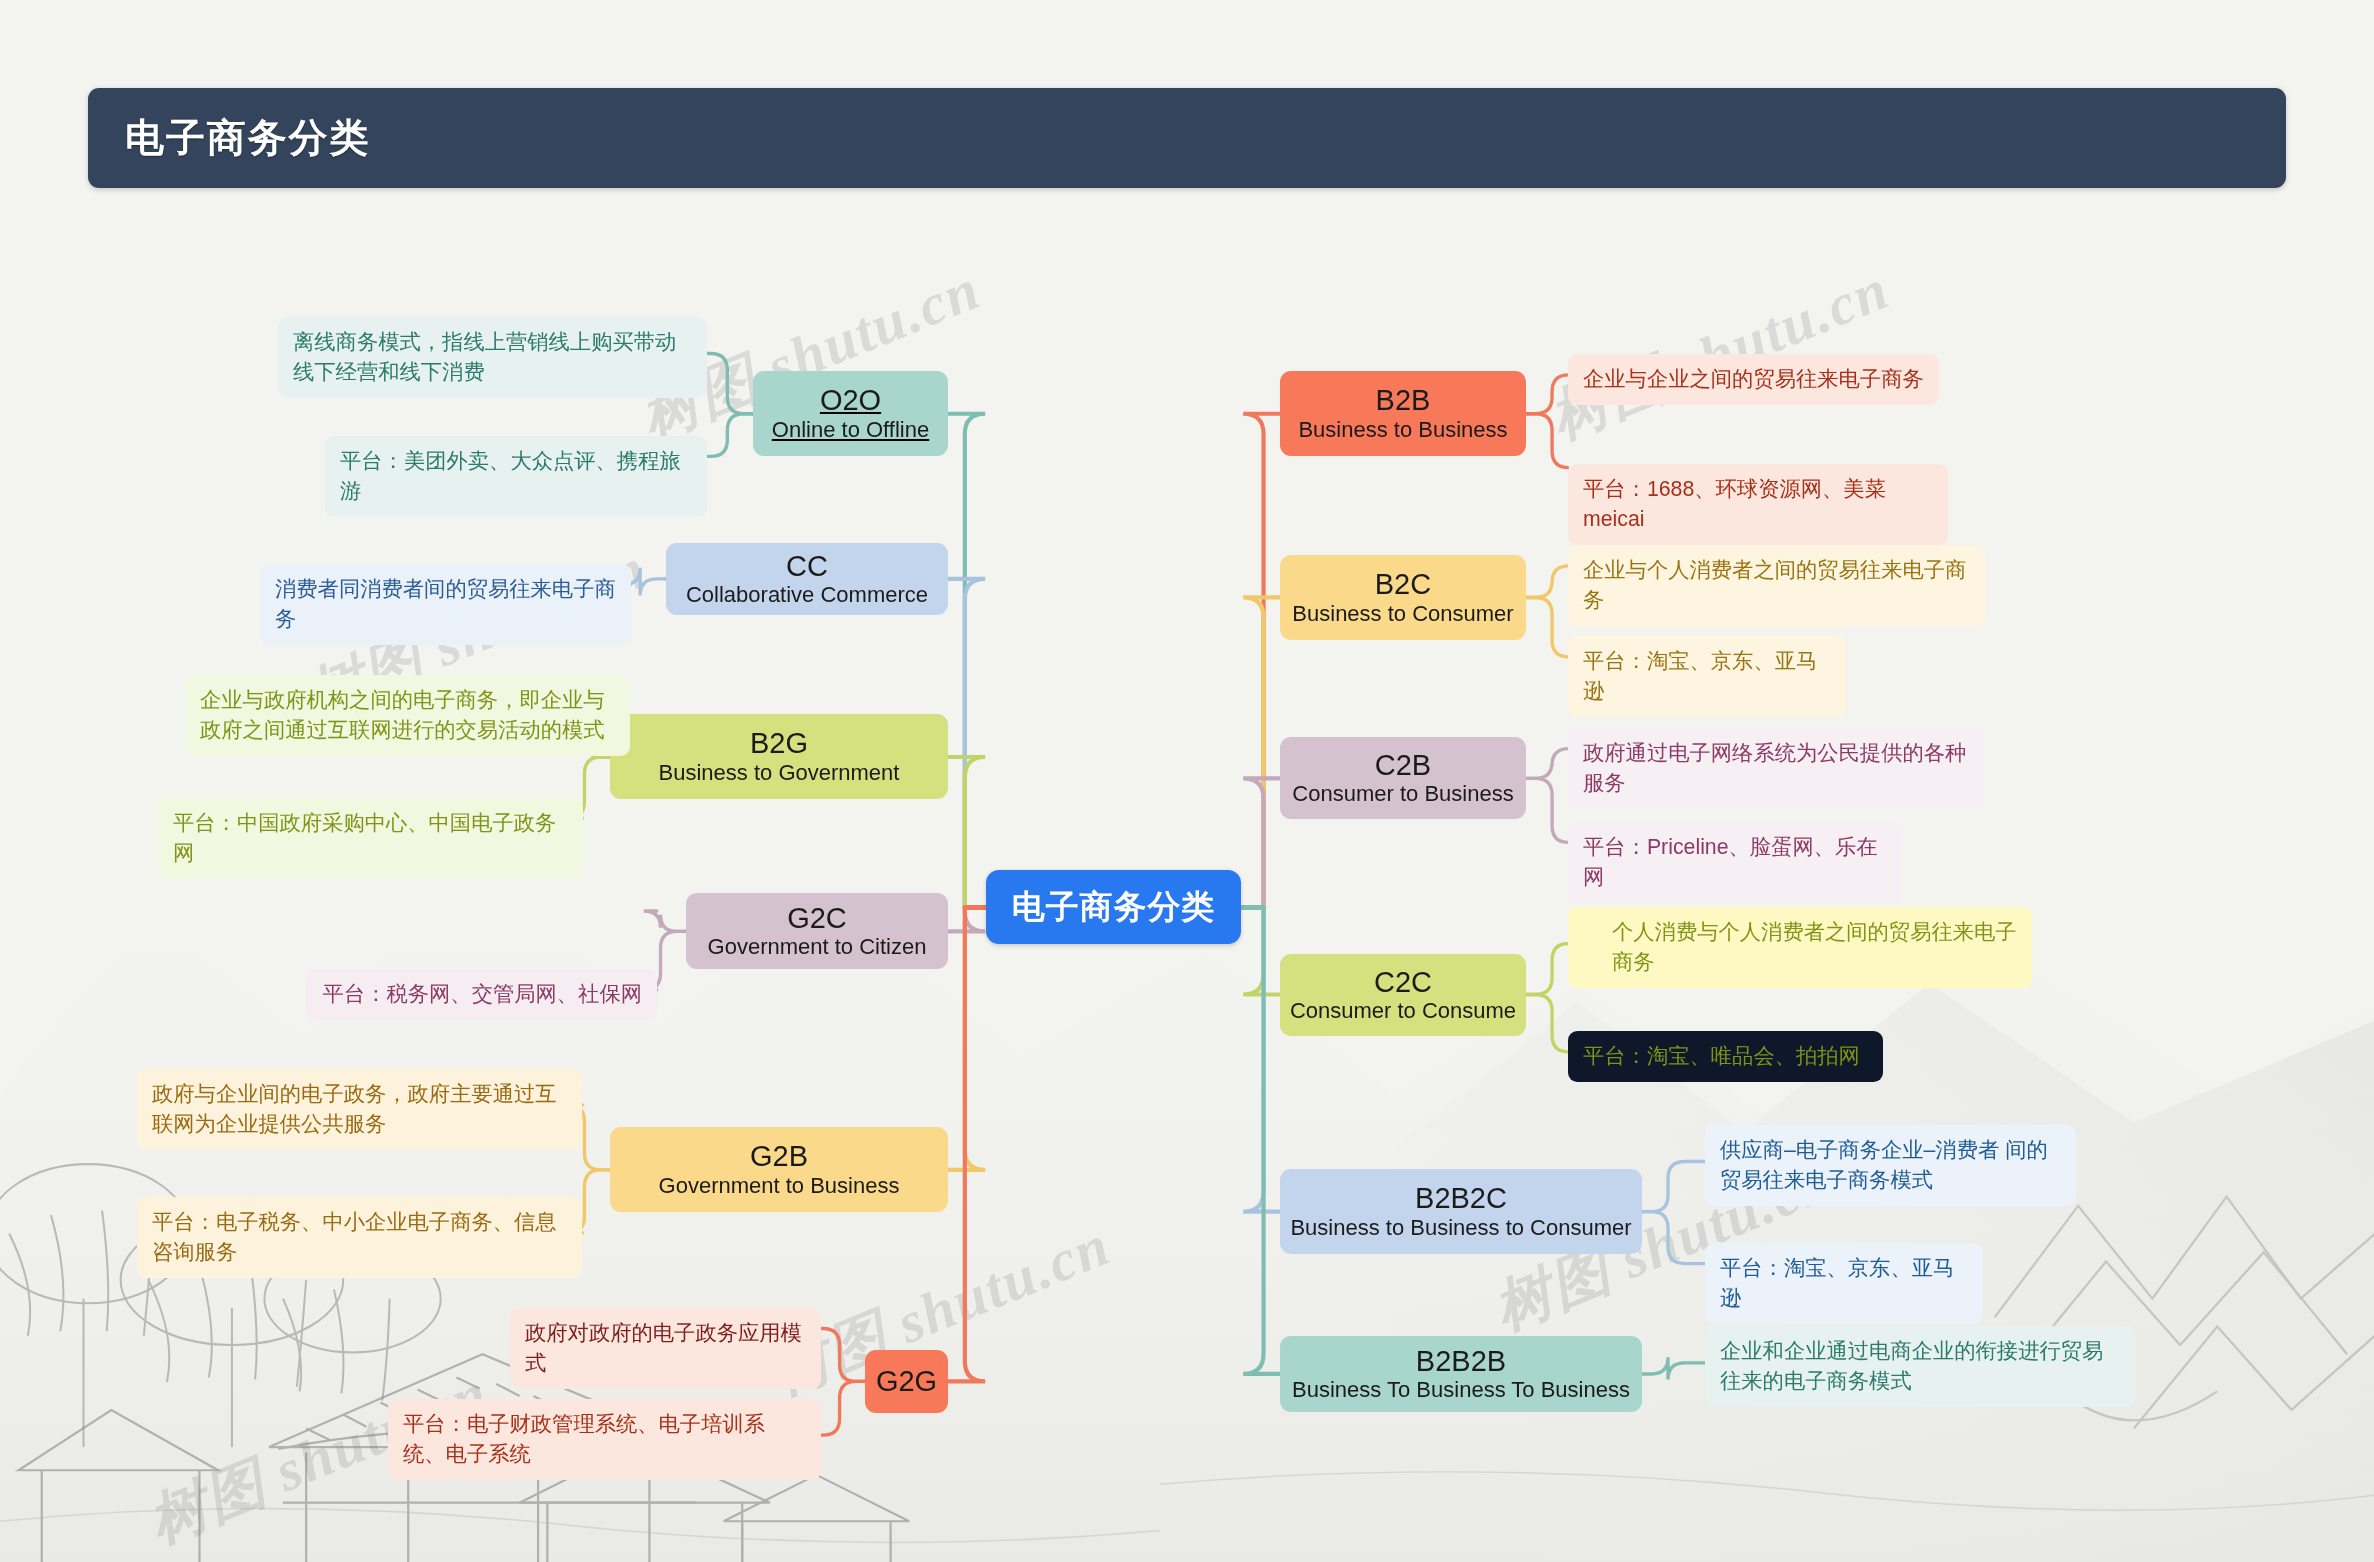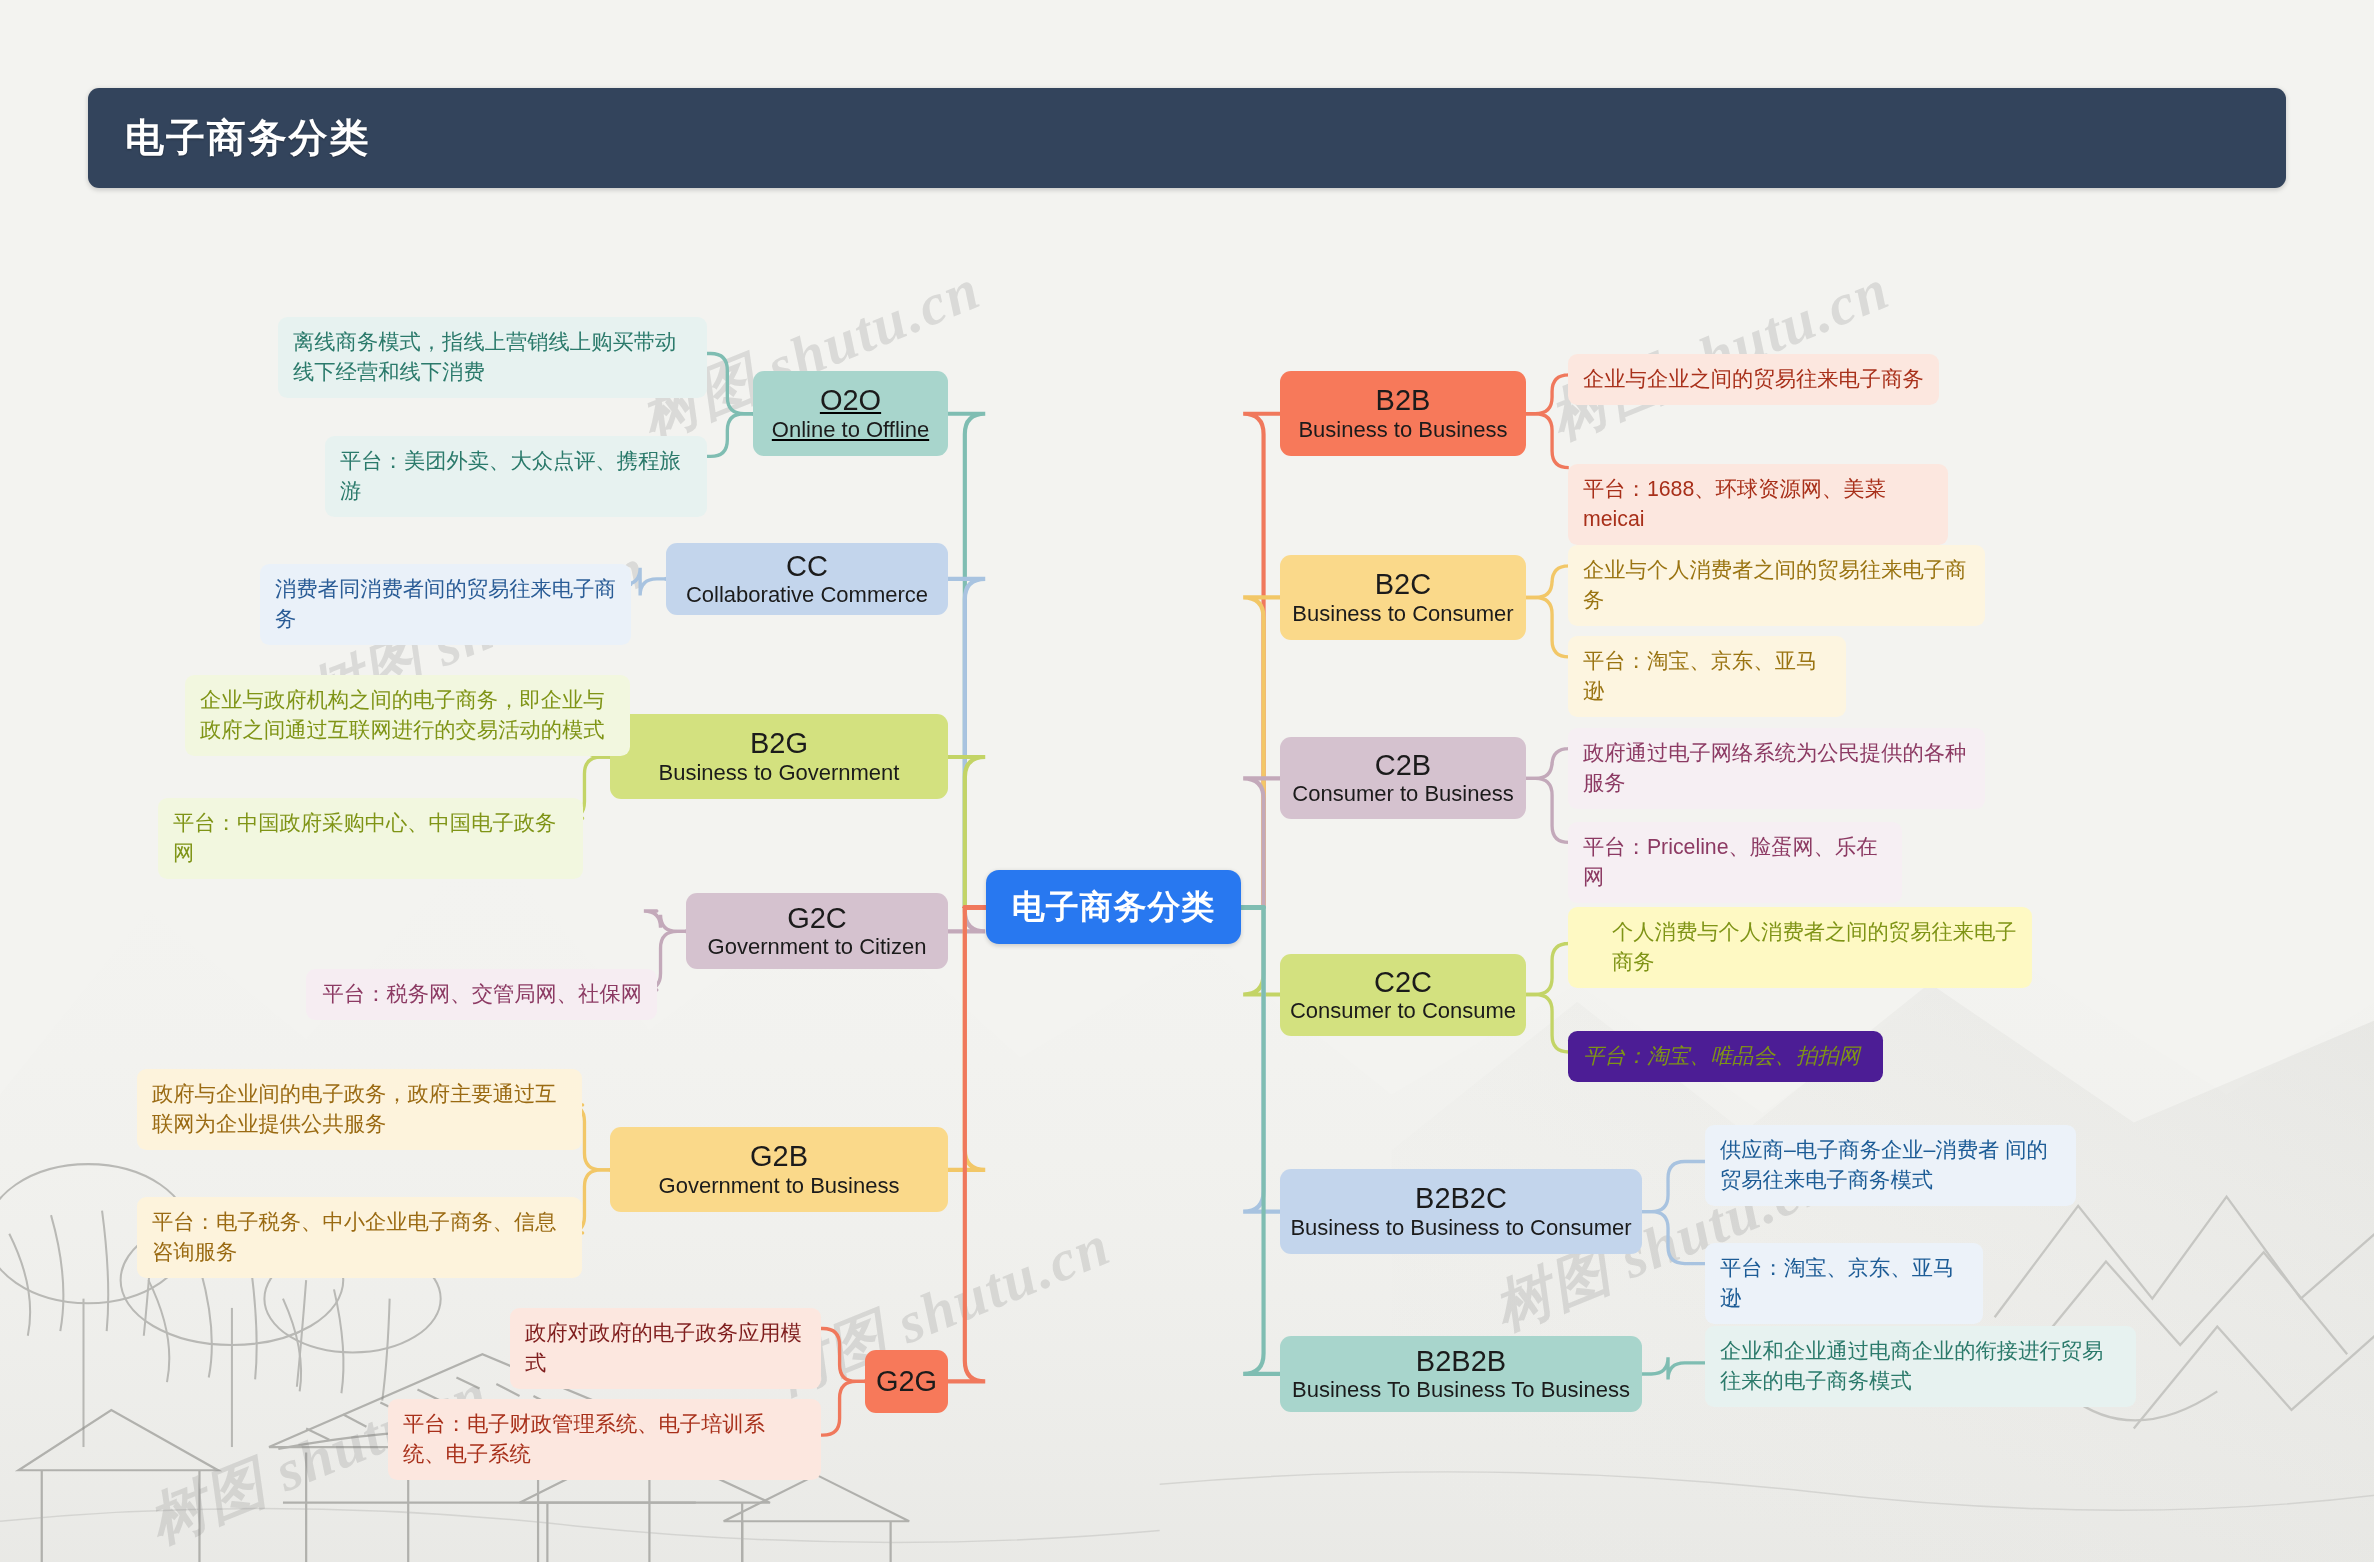--- a/index.html
+++ b/index.html
@@ -242,21 +242,21 @@
       <div class="code">C2B</div>
       <div class="full">Consumer to Business</div>
     </div>
     <div class="leaf l-align" style="left: 1568px; top: 728px; width: 417px; min-height: 41px; background: rgb(246, 239, 243); color: rgb(140, 58, 99);">政府通过电子网络系统为公民提供的各种服务</div>
     <div class="leaf l-align" style="left: 1568px; top: 822px; width: 334px; min-height: 41px; background: rgb(246, 239, 243); color: rgb(140, 58, 99);">平台：Priceline、脸蛋网、乐在网</div>
     <div class="node" style="left: 1280px; top: 954px; width: 246px; height: 82px; background: rgb(211, 225, 127);">
       <div class="code">C2C</div>
       <div class="full">Consumer to Consume</div>
     </div>
     <div class="leaf l-align" style="left: 1568px; top: 907px; width: 464px; min-height: 72px; background: #fef9c3; color: rgb(127, 148, 22); padding-left: 44px;">个人消费与个人消费者之间的贸易往来电子商务</div>
-    <div class="leaf l-align" style="left: 1568px; top: 1031px; width: 315px; min-height: 41px; background: #4c1d95; color: rgb(127, 148, 22); font-style: italic;">平台：淘宝、唯品会、拍拍网</div>
+    <div class="leaf l-align" style="left: 1568px; top: 1031px; width: 315px; min-height: 41px; background: #0f172a; color: rgb(127, 148, 22);">平台：淘宝、唯品会、拍拍网</div>
     <div class="node" style="left: 1280px; top: 1169px; width: 362px; height: 85px; background: rgb(195, 213, 236);">
       <div class="code">B2B2C</div>
       <div class="full">Business to Business to Consumer</div>
     </div>
     <div class="leaf l-align" style="left: 1705px; top: 1125px; width: 371px; min-height: 72px; background: rgb(236, 242, 249); color: rgb(29, 92, 150);">供应商–电子商务企业–消费者 间的贸易往来电子商务模式</div>
     <div class="leaf l-align" style="left: 1705px; top: 1243px; width: 278px; min-height: 41px; background: rgb(236, 242, 249); color: rgb(29, 92, 150);">平台：淘宝、京东、亚马逊</div>
     <div class="node" style="left: 1280px; top: 1336px; width: 362px; height: 76px; background: rgb(168, 213, 204);">
       <div class="code">B2B2B</div>
       <div class="full">Business To Business To Business</div>
     </div>

